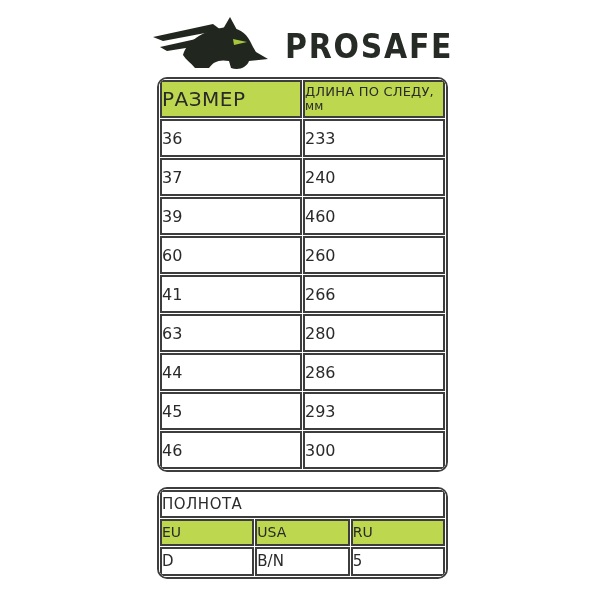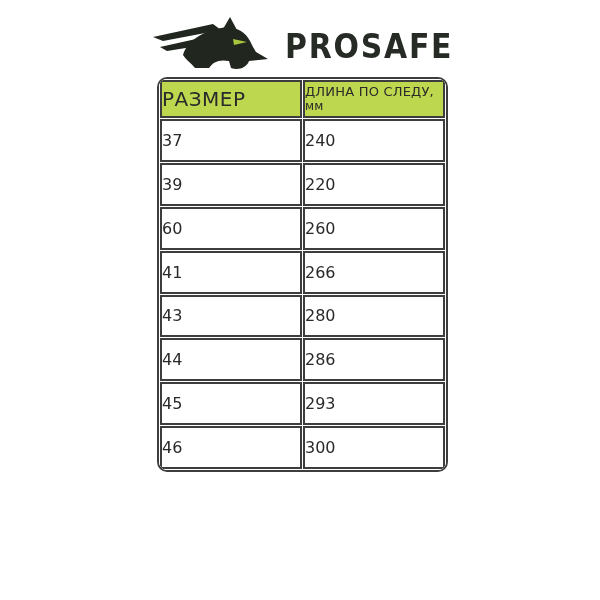--- a/index.html
+++ b/index.html
@@ -72,49 +72,72 @@
         <tr class="main-header-row">
           <th class="green-cell size-col-header">РАЗМЕР</th>
           <th class="green-cell len-col-header">
             <span>ДЛИНА ПО СЛЕДУ,</span>
             <span class="len-sub">мм</span>
           </th>
         </tr>
       </thead>
       <tbody class="main">
           <tr>
+            <td>36</td>
+            <td>233</td>
+          </tr>
+          <tr>
             <td>37</td>
             <td>240</td>
           </tr>
           <tr>
             <td>39</td>
-            <td>220</td>
+            <td>460</td>
           </tr>
           <tr>
             <td>60</td>
             <td>260</td>
           </tr>
           <tr>
             <td>41</td>
             <td>266</td>
           </tr>
           <tr>
-            <td>43</td>
+            <td>63</td>
             <td>280</td>
           </tr>
           <tr>
             <td>44</td>
             <td>286</td>
           </tr>
           <tr>
             <td>45</td>
             <td>293</td>
           </tr>
           <tr>
             <td>46</td>
             <td>300</td>
           </tr>
         </tbody>
     </table>
   </div>
 
+  <div class="tbl-wrap fullness">
+    <table>
+      <tbody>
+          <tr class="fullness-title-row">
+        <th colspan="3">ПОЛНОТА</th>
+      </tr>
+      <tr class="fullness-head-row">
+            <th class="green-cell">EU</th>
+            <th class="green-cell">USA</th>
+            <th class="green-cell">RU</th>
+          </tr>
+      <tr class="fullness-val-row">
+            <td>D</td>
+            <td>B/N</td>
+            <td>5</td>
+          </tr>
+    </tbody>
+      </table>
+  </div>
 
 </div>
 
 </body></html>

